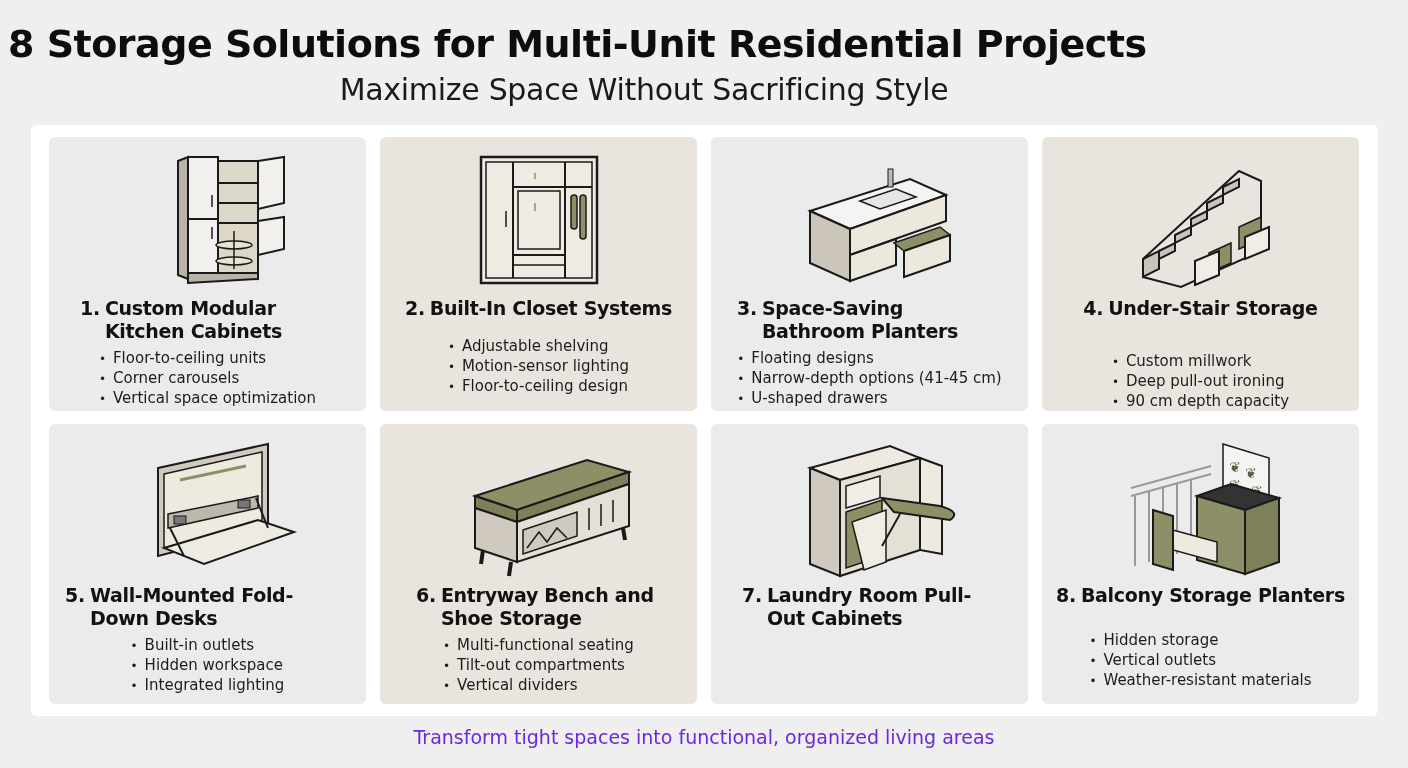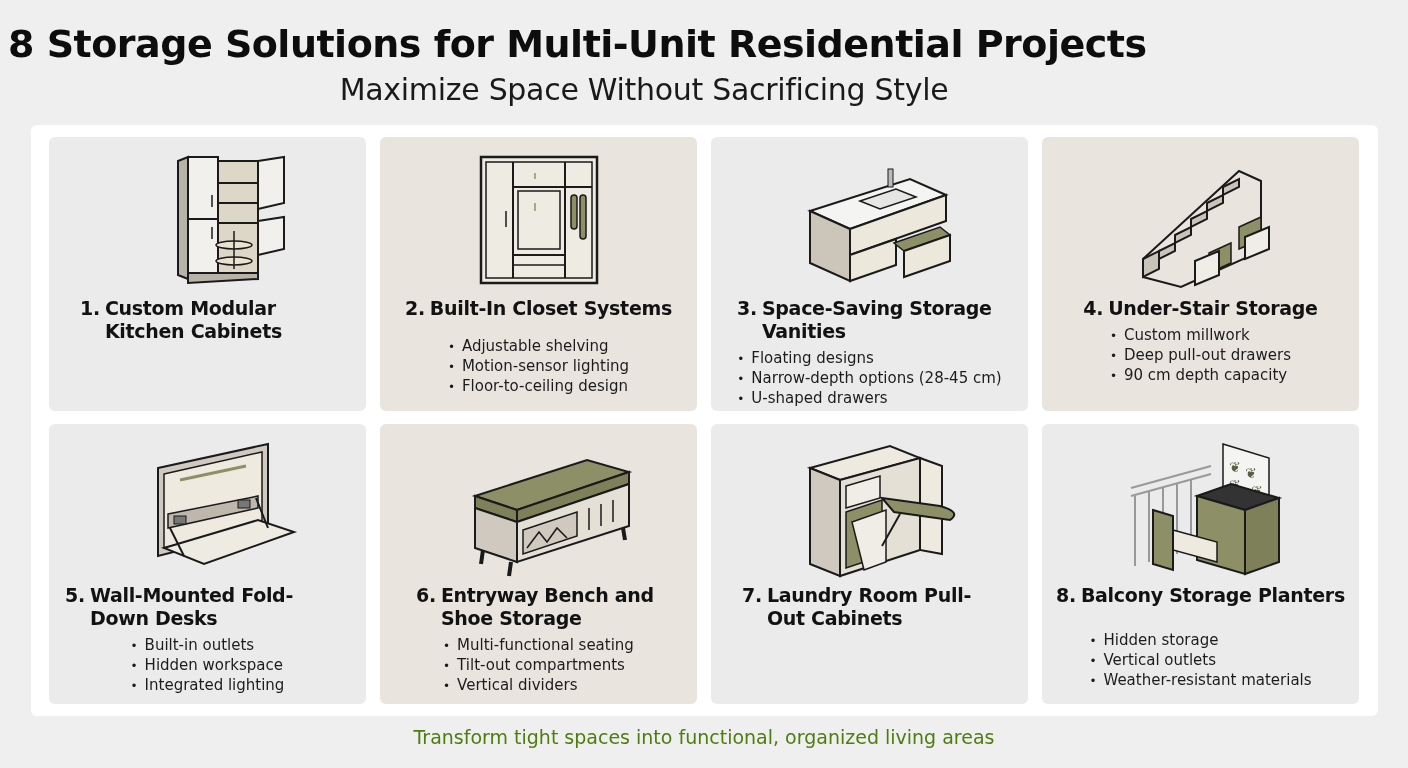--- a/index.html
+++ b/index.html
@@ -36,21 +36,21 @@
     font-weight: bold; font-size: 19px; line-height: 23px; color: #121212;
     letter-spacing: -0.3px;
     display: flex; align-self: stretch; justify-content: center; margin-top: 6px;
   }
   .card .head .num { white-space: nowrap; margin-right: 5px; }
   .card .head .txt { max-width: 230px; }
   .card ul { list-style: none; margin-top: 6px; font-size: 15px; line-height: 19px; color: #1c1c1c; }
   .card ul li::before { content: "•"; display: inline-block; width: 14px; font-size: 12px; }
   .footer {
     position: absolute; left: 0; top: 726px; width: 1408px; text-align: center;
-    font-size: 19px; color: #4d7c0f;
+    font-size: 19px; color: #6d28d9;
   }
 </style>
 </head>
 <body>
 
 <div class="title">8 Storage Solutions for Multi-Unit Residential Projects</div>
 <div class="subtitle">Maximize Space Without Sacrificing Style</div>
 
 <div class="panel"></div>
 
@@ -71,20 +71,25 @@
       <polygon points="150,70 176,66 176,98 150,104" fill="#f2f0ec" stroke="#1a1a1a" stroke-width="2"></polygon>
       <polygon points="80,122 150,122 150,128 80,132" fill="#b9b2a8" stroke="#1a1a1a" stroke-width="2"></polygon>
       <line x1="104" y1="44" x2="104" y2="56" stroke="#1a1a1a" stroke-width="1.5"></line>
       <line x1="104" y1="76" x2="104" y2="88" stroke="#1a1a1a" stroke-width="1.5"></line>
     </svg>
   </div>
   <div class="head">
     <span class="num">1.</span>
     <span class="txt">Custom Modular Kitchen Cabinets</span>
   </div>
+  <ul>
+    <li>Floor-to-ceiling units</li>
+    <li>Corner carousels</li>
+    <li>Vertical space optimization</li>
+  </ul>
 </div>
 
 <div class="card beige" style="left:380px; top:137px; height:274px;">
   <div class="illus">
     <svg viewBox="0 0 200 140">
       <rect x="42" y="6" width="116" height="126" fill="#eeebe3" stroke="#1a1a1a" stroke-width="2.5"></rect>
       <rect x="47" y="11" width="106" height="116" fill="none" stroke="#1a1a1a" stroke-width="1.5"></rect>
       <line x1="74" y1="11" x2="74" y2="127" stroke="#1a1a1a" stroke-width="2"></line>
       <line x1="126" y1="11" x2="126" y2="127" stroke="#1a1a1a" stroke-width="2"></line>
       <line x1="74" y1="36" x2="153" y2="36" stroke="#1a1a1a" stroke-width="2"></line>
@@ -117,25 +122,25 @@
       <rect x="118" y="18" width="5" height="18" fill="#bbb" stroke="#1a1a1a" stroke-width="1"></rect>
       <polygon points="40,60 80,78 80,130 40,112" fill="#cbc5ba" stroke="#1a1a1a" stroke-width="2"></polygon>
       <polygon points="80,78 176,44 176,70 80,104" fill="#ece8dc" stroke="#1a1a1a" stroke-width="2"></polygon>
       <polygon points="80,104 126,88 126,114 80,130" fill="#ece8dc" stroke="#1a1a1a" stroke-width="2"></polygon>
       <polygon points="124,92 170,76 180,84 134,100" fill="#8d9067" stroke="#1a1a1a" stroke-width="1.5"></polygon>
       <polygon points="134,100 180,84 180,110 134,126" fill="#ece8dc" stroke="#1a1a1a" stroke-width="2"></polygon>
     </svg>
   </div>
   <div class="head">
     <span class="num">3.</span>
-    <span class="txt" style="max-width:240px">Space-Saving Storage Vanities</span>
+    <span class="txt" style="max-width:240px">Space-Saving Bathroom Planters</span>
   </div>
   <ul>
     <li>Floating designs</li>
-    <li>Narrow-depth options (28-45 cm)</li>
+    <li>Narrow-depth options (41-45 cm)</li>
     <li>U-shaped drawers</li>
   </ul>
 </div>
 
 <div class="card beige" style="left:1042px; top:137px; height:274px;">
   <div class="illus">
     <svg viewBox="0 0 200 140">
       <polygon points="42,108 58,100 58,118 42,126" fill="#c9c3ba" stroke="#1a1a1a" stroke-width="2"></polygon>
       <polygon points="58,100 74,92 74,100 58,108" fill="#c9c3ba" stroke="#1a1a1a" stroke-width="2"></polygon>
       <polygon points="74,84 90,76 90,84 74,92" fill="#c9c3ba" stroke="#1a1a1a" stroke-width="2"></polygon>
@@ -146,23 +151,23 @@
       <polygon points="108,102 130,92 130,112 108,122" fill="#8d9067" stroke="#1a1a1a" stroke-width="1.5"></polygon>
       <polygon points="94,110 118,100 118,124 94,134" fill="#f0ede6" stroke="#1a1a1a" stroke-width="2"></polygon>
       <polygon points="138,76 160,66 160,88 138,98" fill="#8d9067" stroke="#1a1a1a" stroke-width="1.5"></polygon>
       <polygon points="144,86 168,76 168,98 144,108" fill="#f0ede6" stroke="#1a1a1a" stroke-width="2"></polygon>
     </svg>
   </div>
   <div class="head">
     <span class="num">4.</span>
     <span class="txt" style="max-width:280px">Under-Stair Storage</span>
   </div>
-  <ul style="margin-top:6px">
+  <ul style="margin-top:32px">
     <li>Custom millwork</li>
-    <li>Deep pull-out drawers</li>
+    <li>Deep pull-out ironing</li>
     <li>90 cm depth capacity</li>
   </ul>
 </div>
 
 <div class="card gray" style="left:49px; top:424px; height:280px;">
   <div class="illus">
     <svg viewBox="0 0 200 140">
       <polygon points="50,30 160,6 160,90 50,118" fill="#cfc9bf" stroke="#1a1a1a" stroke-width="2"></polygon>
       <polygon points="56,36 154,14 154,84 56,110" fill="#eeeae0" stroke="#1a1a1a" stroke-width="1.5"></polygon>
       <line x1="72" y1="42" x2="138" y2="28" stroke="#8d9067" stroke-width="3"></line>

